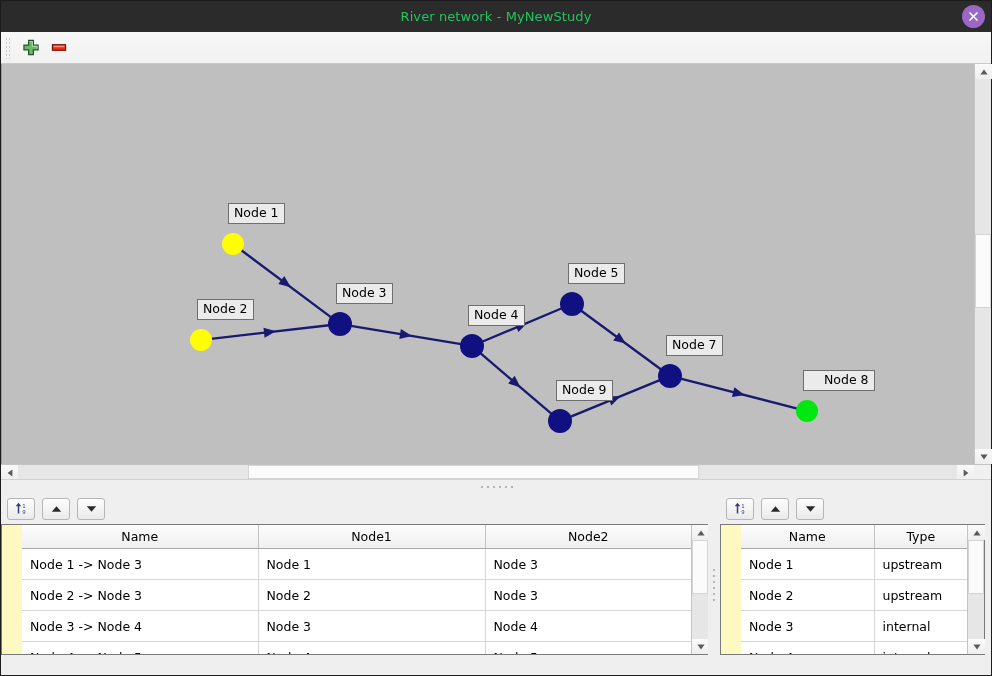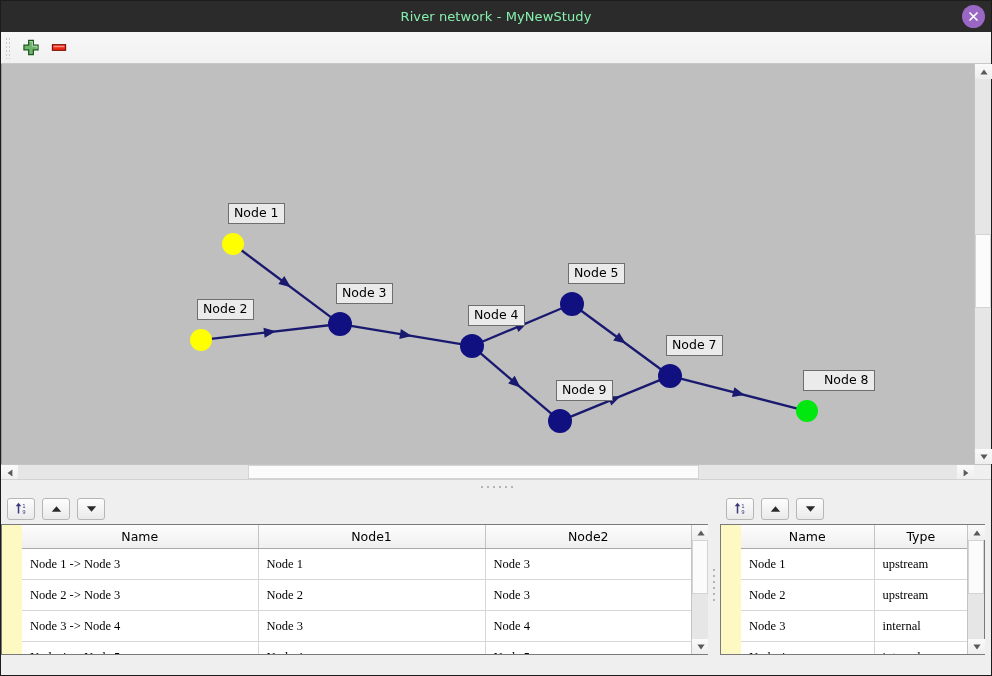--- a/index.html
+++ b/index.html
@@ -18,21 +18,21 @@
   }
   
   .titlebar{
     height:31px;min-height:31px;
     background:#2b2b2b;
     position:relative;
     display:flex;align-items:center;justify-content:center;
     box-sizing:border-box;
   }
   .titlebar-text{
-    color:#86efac;font-size:13px;letter-spacing:.1px;
+    color:#22c55e;font-size:13px;letter-spacing:.1px;
     white-space:nowrap;
   }
   .close-btn{
     position:absolute;right:6px;top:4px;
     width:23px;height:23px;border-radius:50%;
     background:#9a68c4;
     display:flex;align-items:center;justify-content:center;
     cursor:pointer;
   }
   .close-btn svg{display:block;}
@@ -173,21 +173,20 @@
   }
   table.grid th:last-child{border-right:0;margin-top:38px;}
   table.grid td{
     height:30px;
     border-right:1px solid #d6d6d6;
     border-bottom:1px solid #d6d6d6;
     padding:0 8px;
     text-align:left;
     white-space:nowrap;overflow:hidden;
     background:#ffffff;
-    font-family:Liberation Serif, serif;
   }
   table.grid td:last-child{border-right:0;}
   .tbl-vscroll{
     width:17px;flex:0 0 auto;
     background:#f0f0f0;
     border-left:1px solid #c4c4c4;
     display:flex;flex-direction:column;
     box-sizing:border-box;
   }
 </style>

